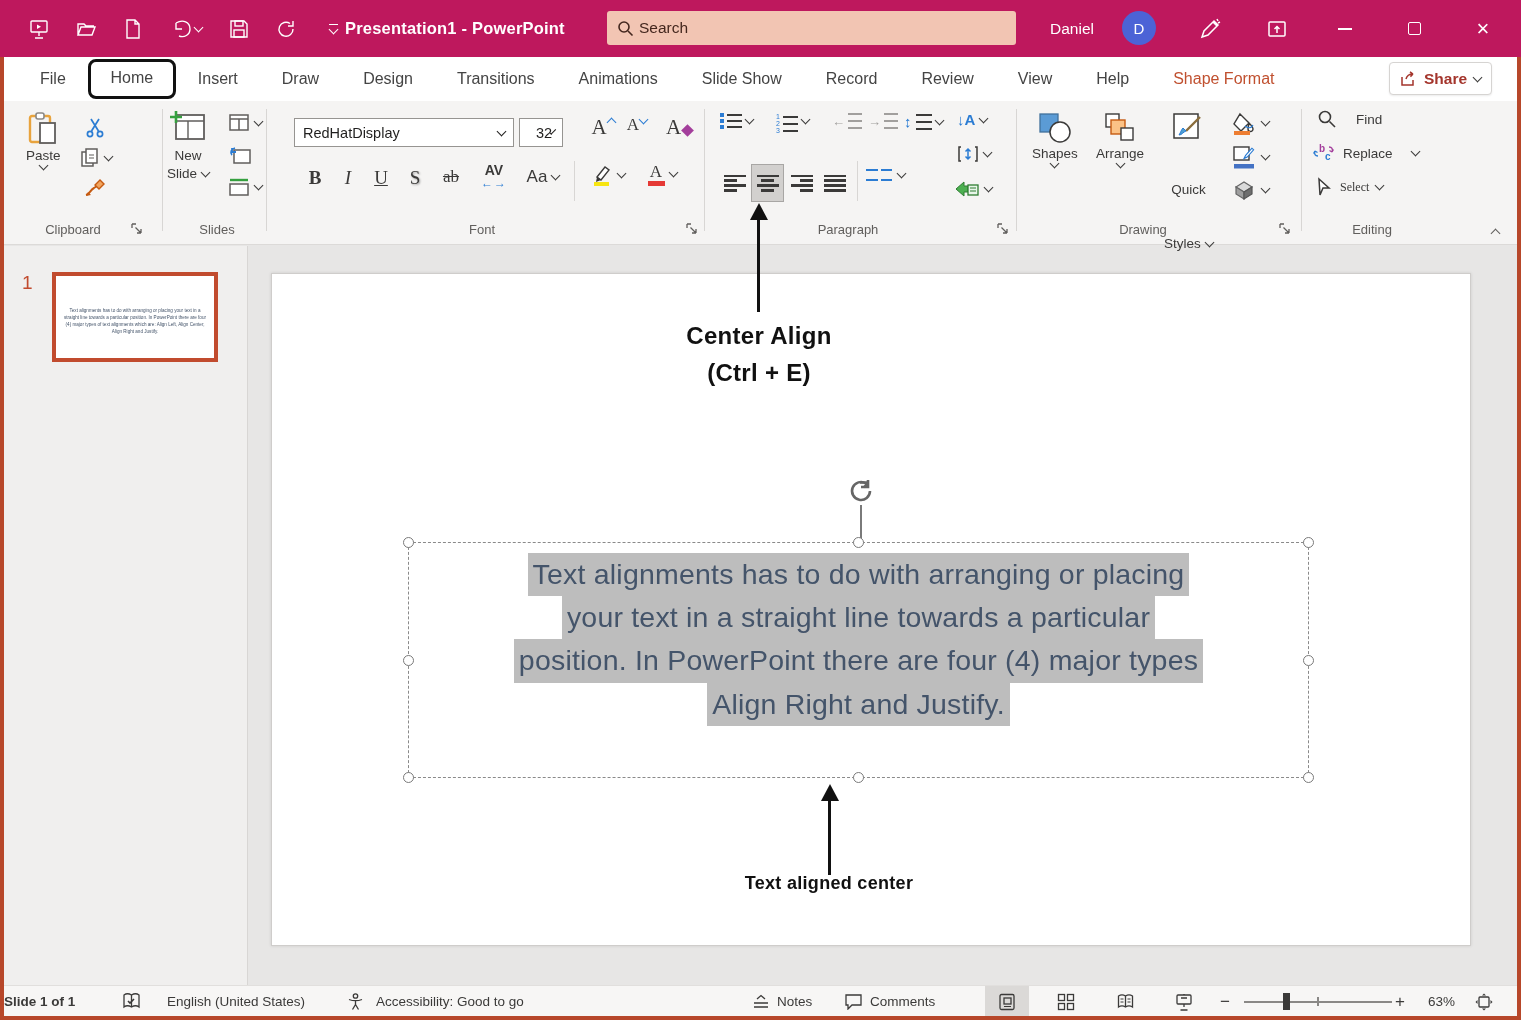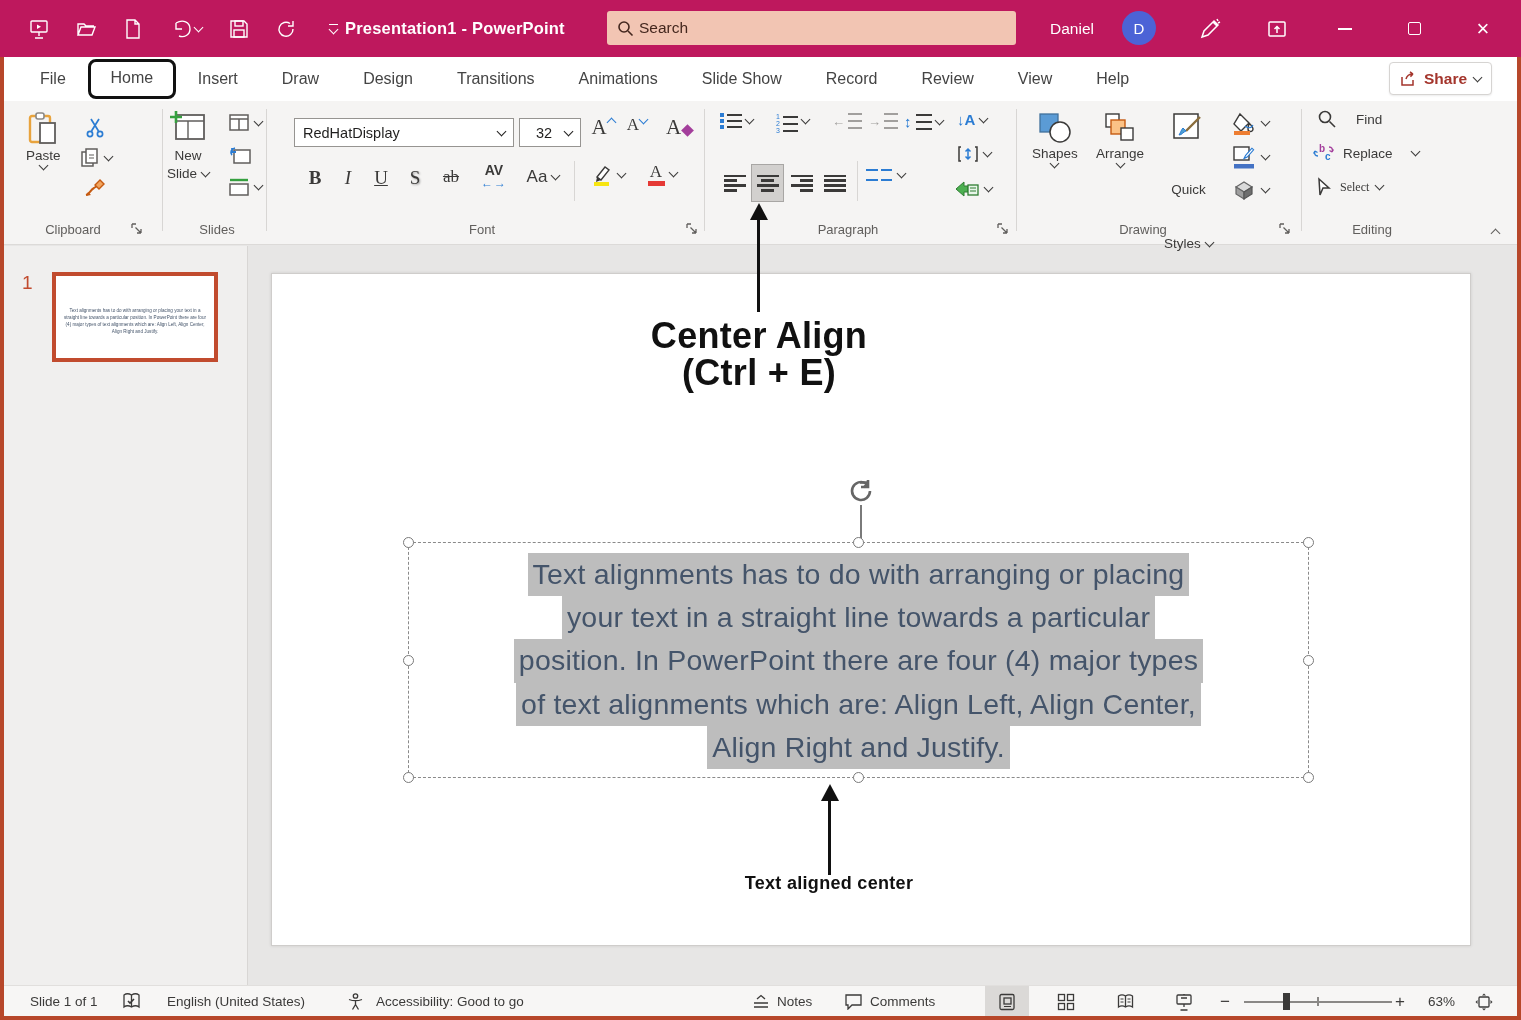--- a/index.html
+++ b/index.html
@@ -186,20 +186,21 @@
   <div class="tab">Insert</div>
   <div class="tab">Draw</div>
   <div class="tab">Design</div>
   <div class="tab">Transitions</div>
   <div class="tab">Animations</div>
   <div class="tab">Slide Show</div>
   <div class="tab">Record</div>
   <div class="tab">Review</div>
   <div class="tab">View</div>
   <div class="tab">Help</div>
+  <div class="tab contextual">Shape Format</div>
 </div>
 <div class="abs share-btn">
   <svg width="17" height="17" viewBox="0 0 17 17" style="stroke:#A4352C;fill:none;stroke-width:1.5;">
       <path d="M2 7v8h11v-5"></path>
       <path d="M6 9c1-4 4-5 7-5M13 4l-3-2.2M13 4l-2.6 2.6"></path>
     </svg>
   <span>Share</span>
   <span class="chev"></span>
 </div>
 
@@ -276,21 +277,21 @@
       </svg>
     <span class="chev"></span>
   </div>
   <div class="abs group-label" style="left:168px;width:90px;">Slides</div>
   <div class="abs rb-divider" style="left:262px;"></div>
 
   <div class="abs combo" style="left:290px;top:17px;width:220px;">
     <span>RedHatDisplay</span>
     <span class="chev"></span>
   </div>
-  <div class="abs combo" style="left:515px;top:17px;width:62px;padding-left:16px;">
+  <div class="abs combo" style="left:515px;top:17px;width:44px;padding-left:16px;">
     <span>32</span>
     <span class="chev"></span>
   </div>
   <div class="abs smbtn" style="left:583px;top:14px;width:32px;">
     <span class="fontletter" style="font-size:21px;">A</span>
     <span class="chev up" style="color:#2B7CD3;margin-left:1px;margin-top:-10px;"></span>
   </div>
   <div class="abs smbtn" style="left:618px;top:14px;width:30px;">
     <span class="fontletter" style="font-size:17px;">A</span>
     <span class="chev" style="color:#2B7CD3;margin-left:1px;margin-top:-12px;"></span>
@@ -583,21 +584,20 @@
 </div>
 
 <div class="abs canvas"></div>
 <div class="abs slide"></div>
 
 <div class="abs textbox"></div>
 <div class="abs textlines">
   <span>Text alignments has to do with arranging or placing</span>
   <span>your text in a straight line towards a particular</span>
   <span>position. In PowerPoint there are four (4) major types</span>
-  <span>of text alignments which are: Align Left, Align Center,</span>
   <span>Align Right and Justify.</span>
 </div>
 <div class="abs rotate-stem"></div>
 <div class="abs rotate-handle">
   <svg width="30" height="30" viewBox="0 0 30 30">
       <path d="M24 15a9 9 0 1 1-4-7.5"></path>
       <path d="M14 5.5h8M22 5.5l-4 5" transform="translate(0 1)"></path>
       <path d="M22 4v7h-7" fill="none"></path>
     </svg>
 </div>
@@ -605,31 +605,31 @@
 <div class="abs handle" style="left:853px;top:537px;"></div>
 <div class="abs handle" style="left:1303px;top:537px;"></div>
 <div class="abs handle" style="left:403px;top:655px;"></div>
 <div class="abs handle" style="left:1303px;top:655px;"></div>
 <div class="abs handle" style="left:403px;top:772px;"></div>
 <div class="abs handle" style="left:853px;top:772px;"></div>
 <div class="abs handle" style="left:1303px;top:772px;"></div>
 
 <div class="abs arrow-head" style="left:750px;top:203px;"></div>
 <div class="abs arrow-line" style="left:757px;top:218px;height:94px;"></div>
-<div class="abs anno" style="left:609px;top:317px;width:300px;font-size:36px;line-height:37px;">
+<div class="abs anno" style="left:609px;top:317px;width:300px;font-size:24px;line-height:37px;">
   <div>Center Align</div>
   <div>(Ctrl + E)</div>
 </div>
 
 <div class="abs arrow-head" style="left:821px;top:784px;"></div>
 <div class="abs arrow-line" style="left:828px;top:799px;height:76px;"></div>
 <div class="abs anno" style="left:654px;top:873px;width:350px;font-size:18px;">Text aligned center</div>
 
 <div class="abs statusbar">
-  <div class="abs sb-item" style="left:26px;">Slide 1 of 1</div>
+  <div class="abs sb-item" style="left:0;font-weight:bold;">Slide 1 of 1</div>
   <div class="abs sb-item" style="left:118px;">
     <svg width="19" height="19" viewBox="0 0 19 19">
         <path d="M9.5 3C7 1.5 4 1.5 2 3v12c2-1.5 5-1.5 7.5 0 2.5-1.5 5.5-1.5 7.5 0V3c-2-1.5-5-1.5-7.5 0v12"></path>
         <path d="M6 9l2 2 4-4" stroke-width="1.6"></path>
       </svg>
   </div>
   <div class="abs sb-item" style="left:163px;">English (United States)</div>
   <div class="abs sb-item" style="left:342px;">
     <svg width="19" height="19" viewBox="0 0 19 19">
         <circle cx="9.5" cy="4" r="2.2"></circle>

